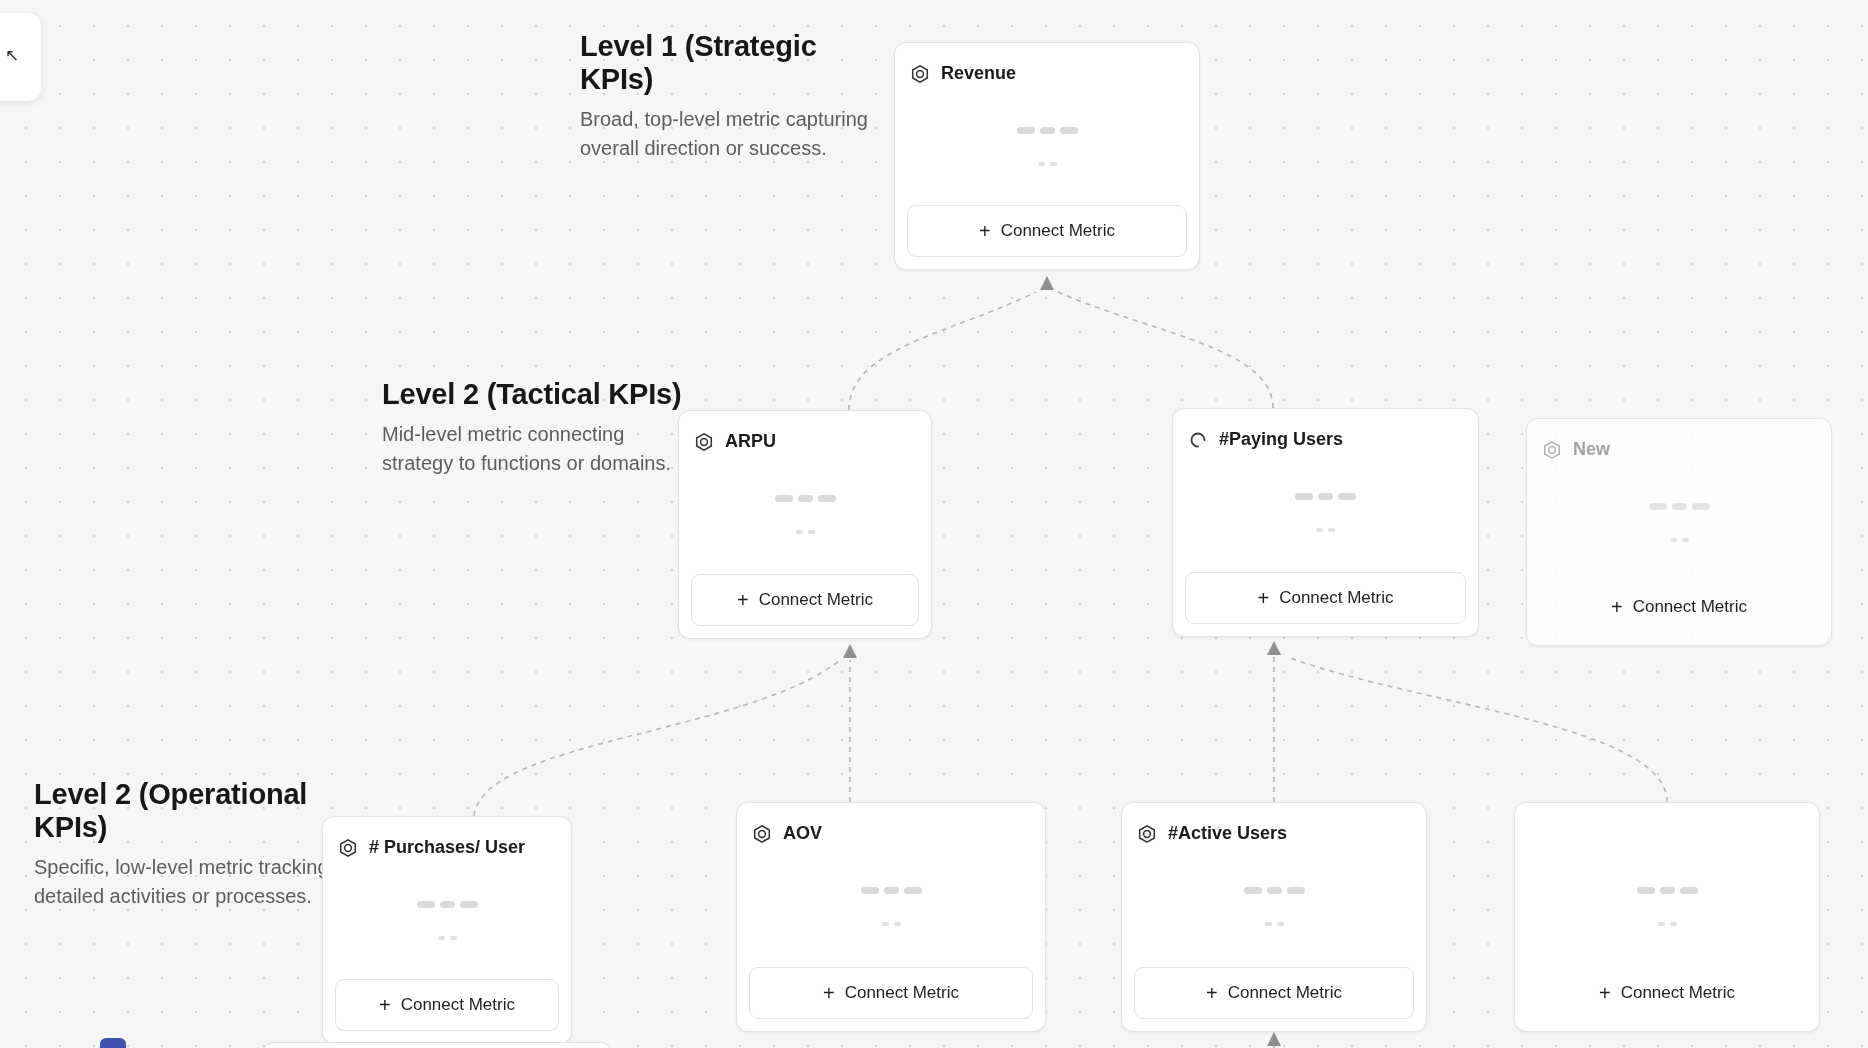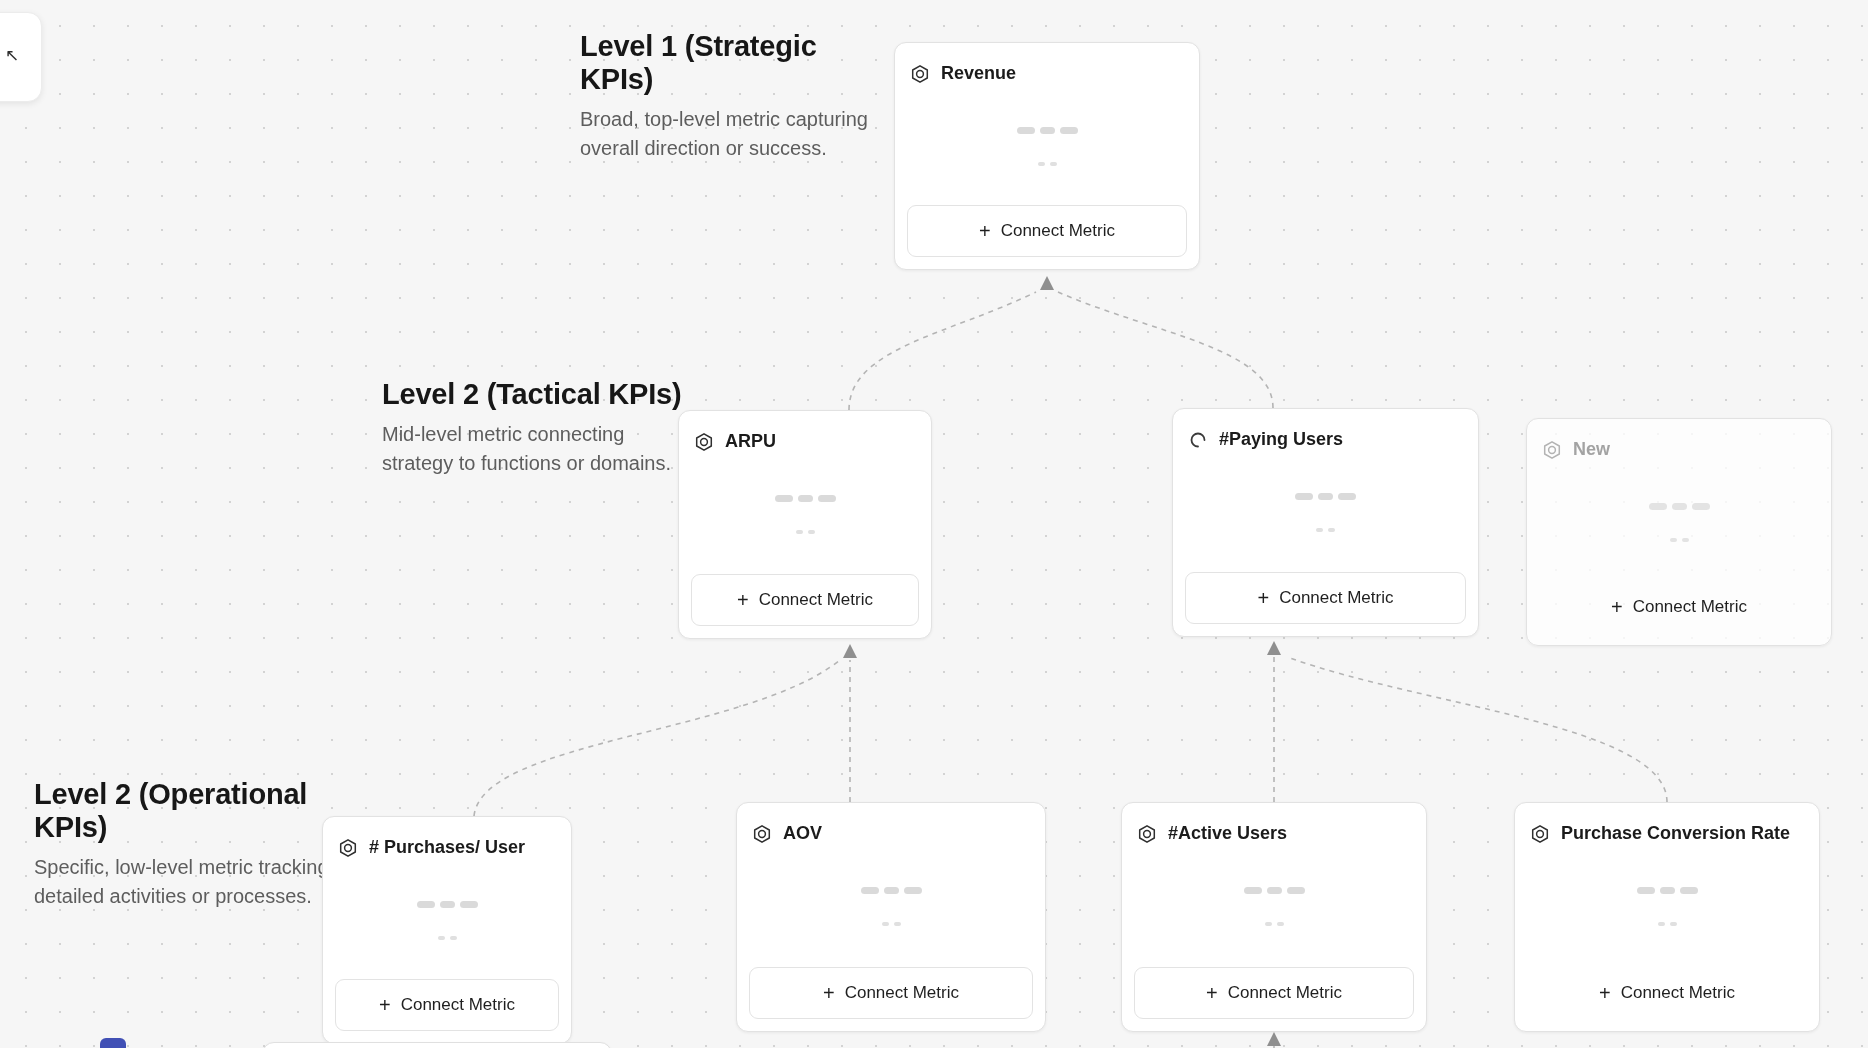--- a/index.html
+++ b/index.html
@@ -292,29 +292,20 @@
           <span class="skel-bar tiny"></span>
         </div>
     </div>
     <button class="connect-btn">
       <span class="plus-glyph">+</span>
       <span>Connect Metric</span>
     </button>
   </div>
 
   <div class="card" style="left:1514px; top:802px; width:306px; height:230px;">
-    <div class="card-header">
-      <span class="card-icon">
-        <svg width="20" height="20" viewBox="0 0 20 20" fill="none">
-            <path d="M10 1.8 L17.3 6 V14 L10 18.2 L2.7 14 V6 Z" stroke="#2f2f2f" stroke-width="1.5" stroke-linejoin="round"></path>
-            <circle cx="10" cy="10" r="3.4" stroke="#2f2f2f" stroke-width="1.5"></circle>
-          </svg>
-      </span>
-      <span class="card-title">Purchase Conversion Rate</span>
-    </div>
     <div class="skeleton">
       <div class="skel-row">
           <span class="skel-bar"></span>
           <span class="skel-bar mid"></span>
           <span class="skel-bar"></span>
         </div>
       <div class="skel-row">
           <span class="skel-bar tiny"></span>
           <span class="skel-bar tiny"></span>
         </div>

